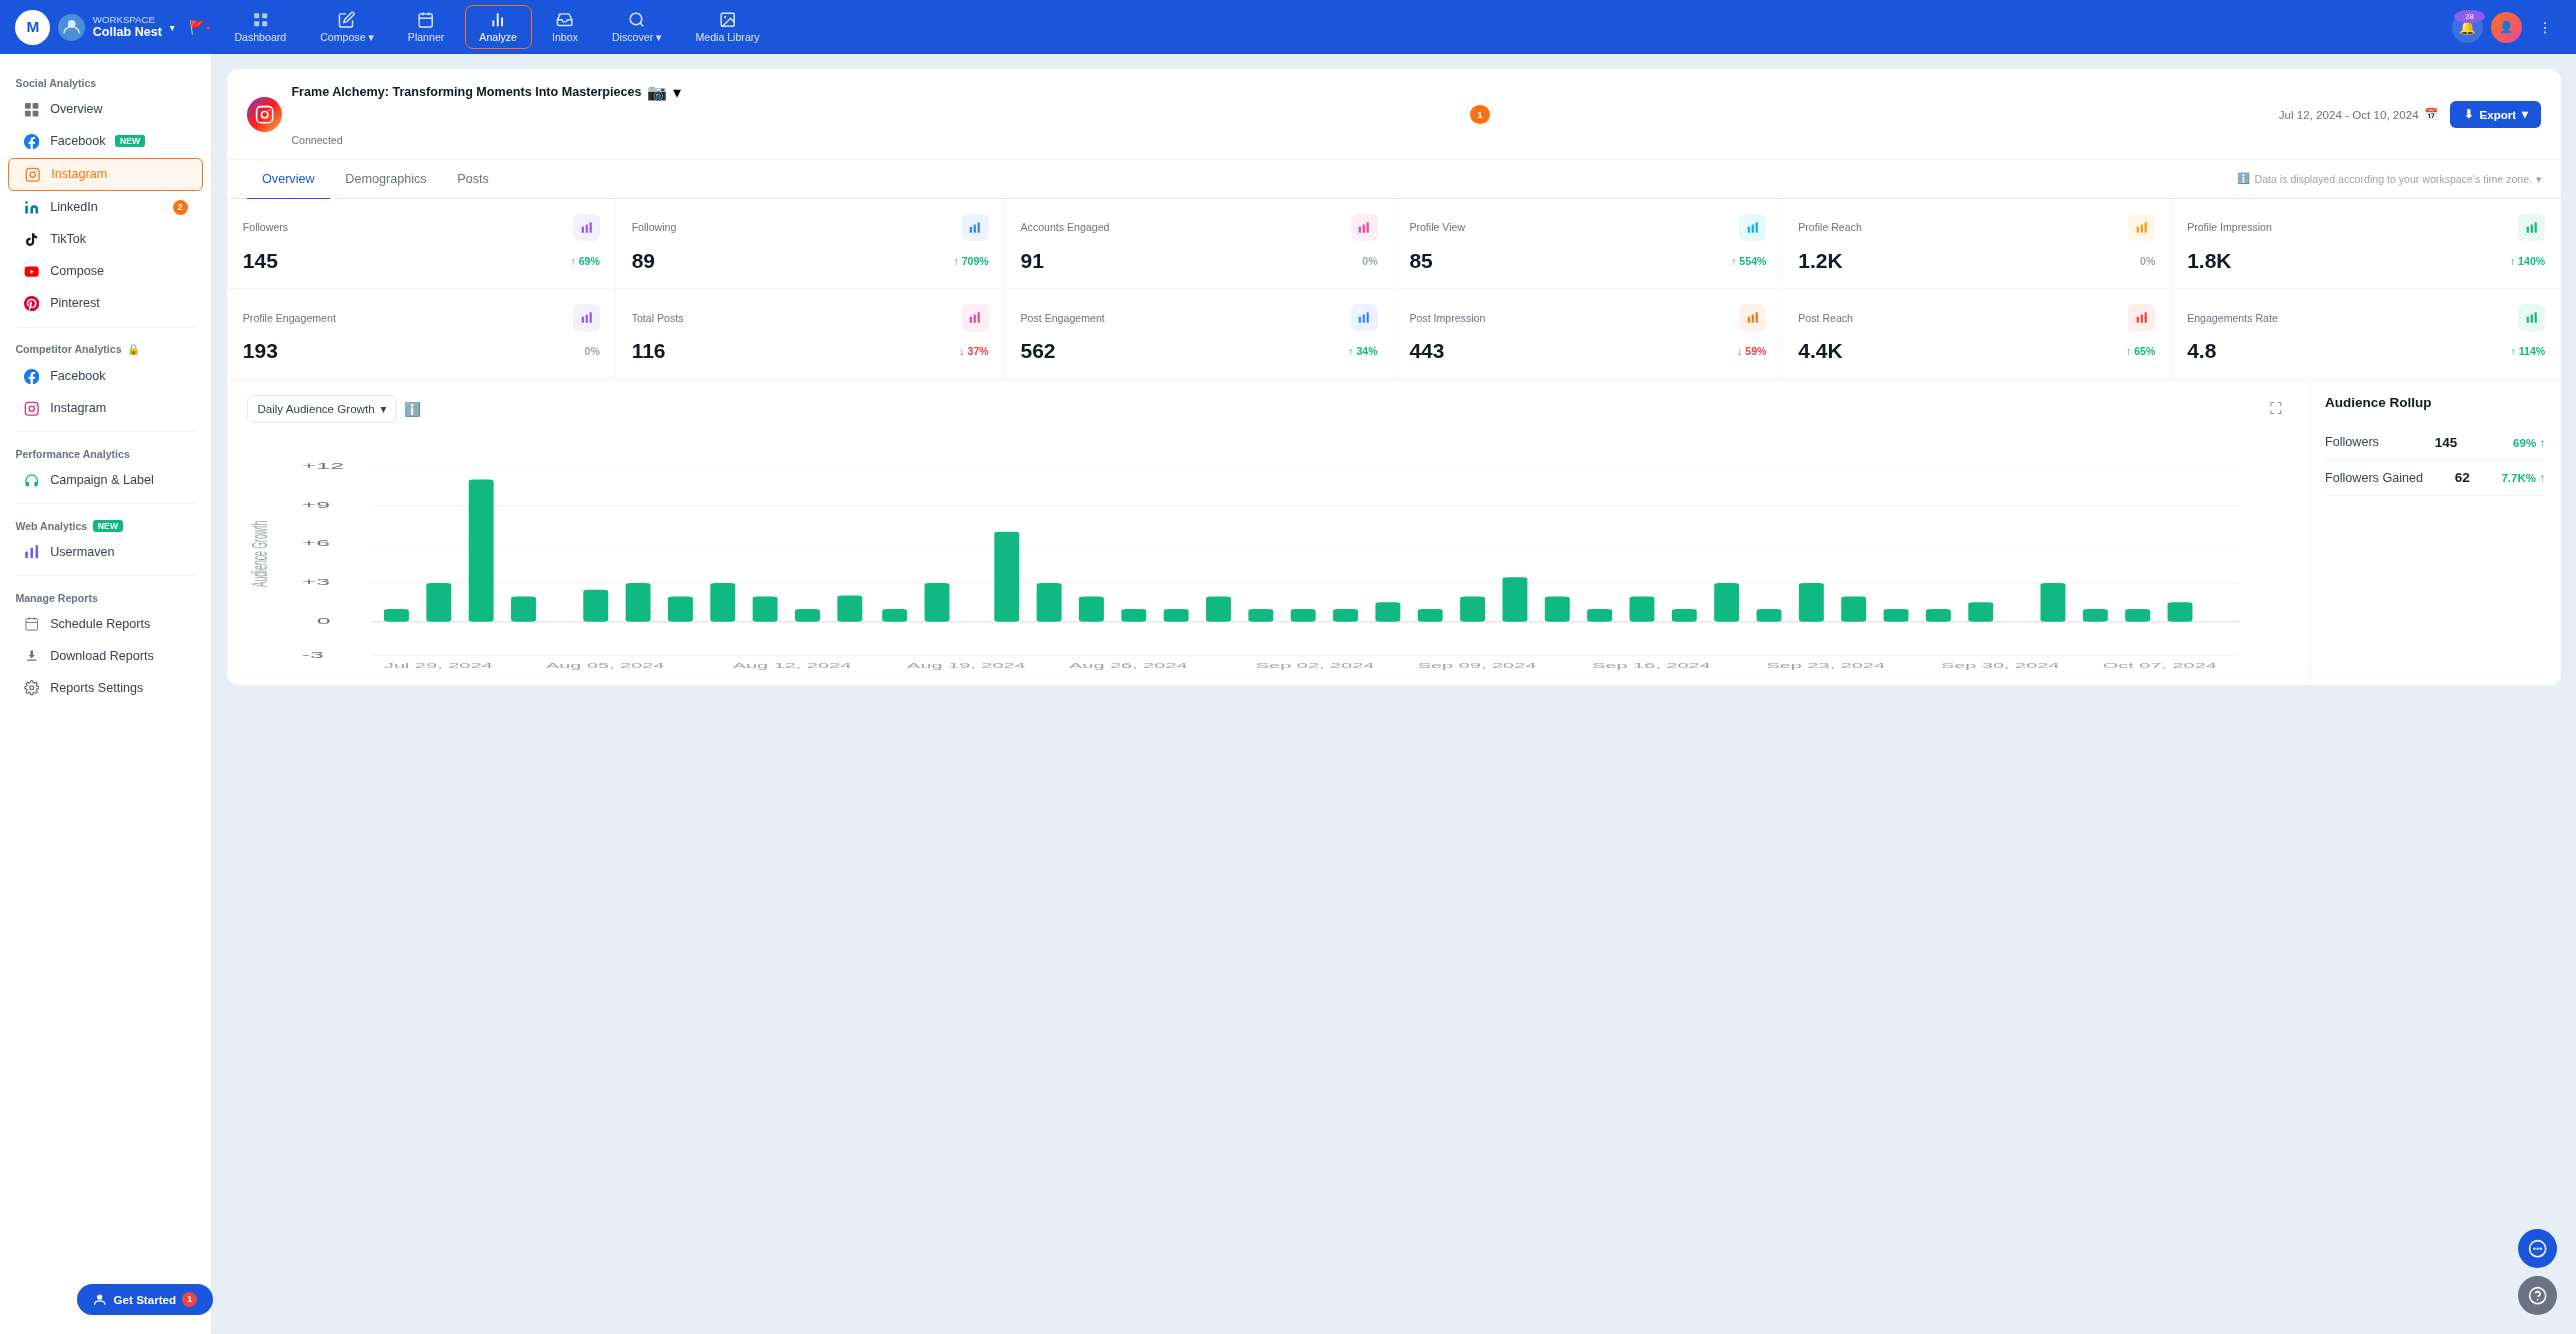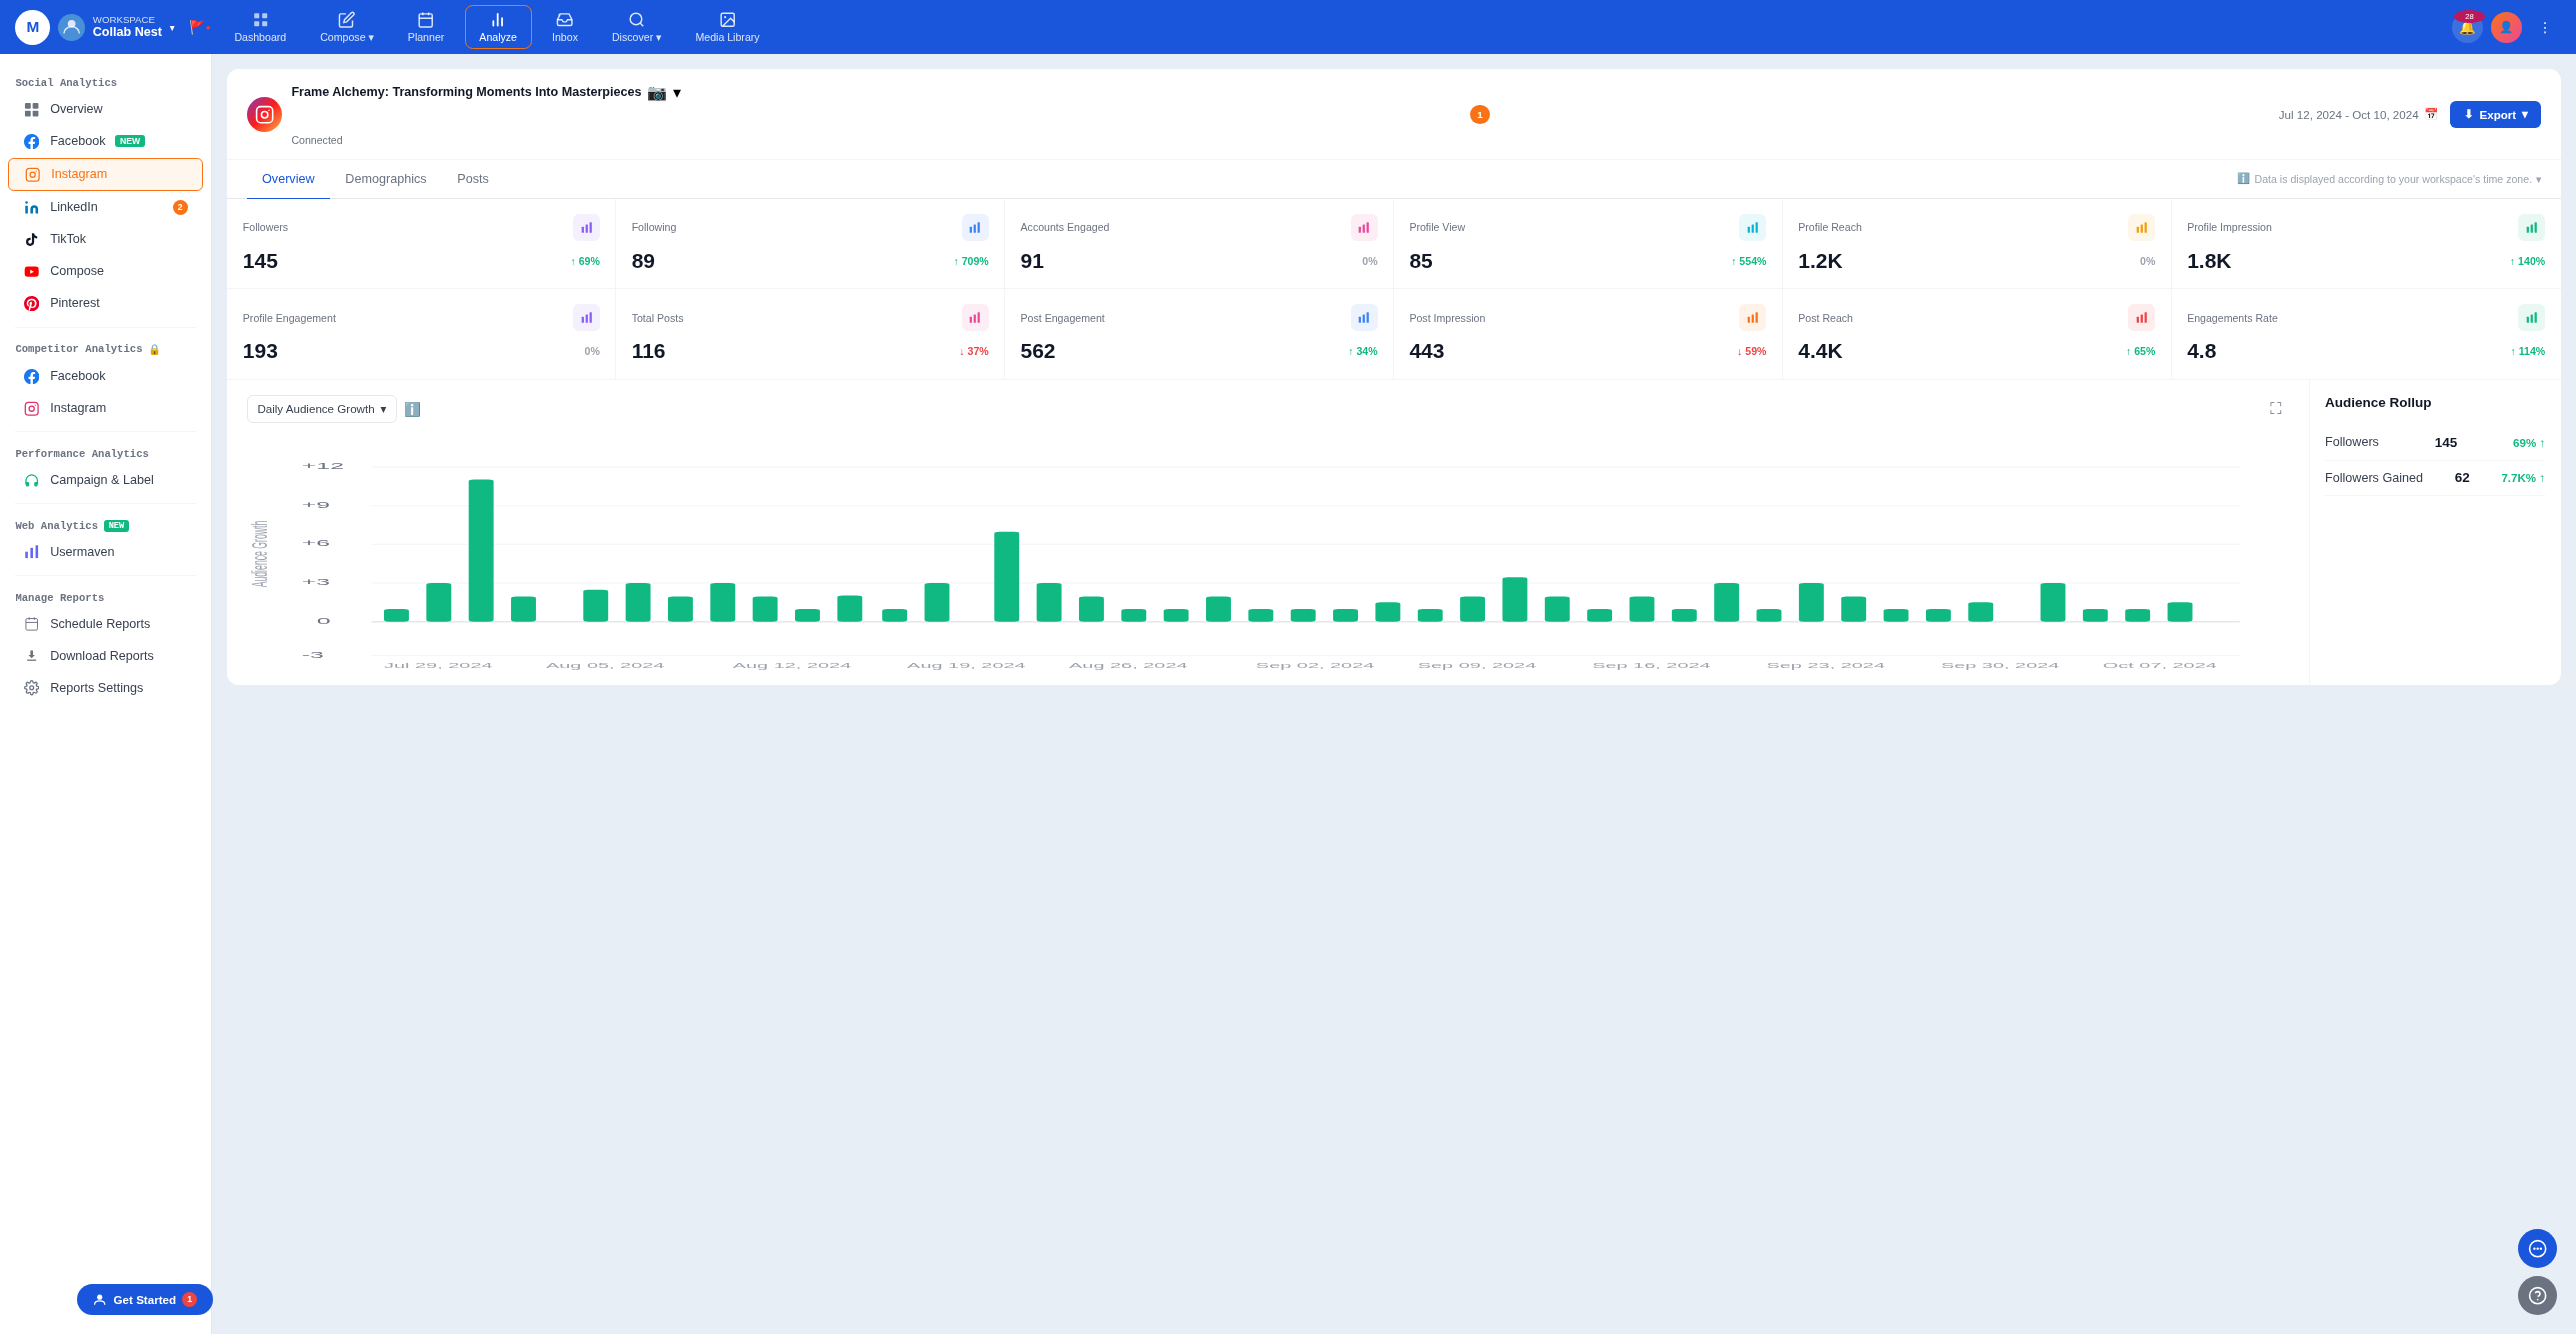--- a/index.html
+++ b/index.html
@@ -66,21 +66,21 @@
     }
     .nav-icon-btn {
       width: 31px; height: 31px;
       border-radius: 50%; background: rgba(255,255,255,0.15);
       display: flex; align-items: center; justify-content: center;
       color: white; cursor: pointer; font-size: 13.5px; position: relative;
     }
     .nav-badge {
       position: absolute; top: -1.9px; right: -1.9px;
       width: 31px; height: 13.5px; border-radius: 50%;
-      background: #be185d; color: white; font-size: 7.7px;
+      background: #8b5cf6; color: white; font-size: 7.7px;
       display: flex; align-items: center; justify-content: center;
     }
     .nav-avatar {
       width: 31px; height: 31px; border-radius: 50%;
       background: linear-gradient(135deg, #f97316, #ec4899);
       display: flex; align-items: center; justify-content: center;
       color: white; font-size: 11.6px; cursor: pointer;
     }
 
     
@@ -95,21 +95,21 @@
       width: 212px;
       background: white;
       flex-shrink: 0;
       padding: 15.4px 0;
       overflow-y: auto;
       border-right: 1px solid #e5e7eb;
     }
     .sidebar-section-title {
       font-size: 10.6px; font-weight: 700; color: #6b7280;
       padding: 7.7px 15.4px 3.9px;
-      display: flex; align-items: center; gap: 5.8px; font-family: Liberation Mono, monospace;
+      display: flex; align-items: center; gap: 5.8px;
     }
     .sidebar-item {
       display: flex; align-items: center; gap: 9.7px;
       padding: 6.8px 15.4px; font-size: 12.6px; color: #374151;
       cursor: pointer; border-radius: 5.8px; margin: 1px 7.7px;
       transition: background 0.15s;
     }
     .sidebar-item.active {
       background: #fff7ed;
       border: 1.4px solid #f97316;

